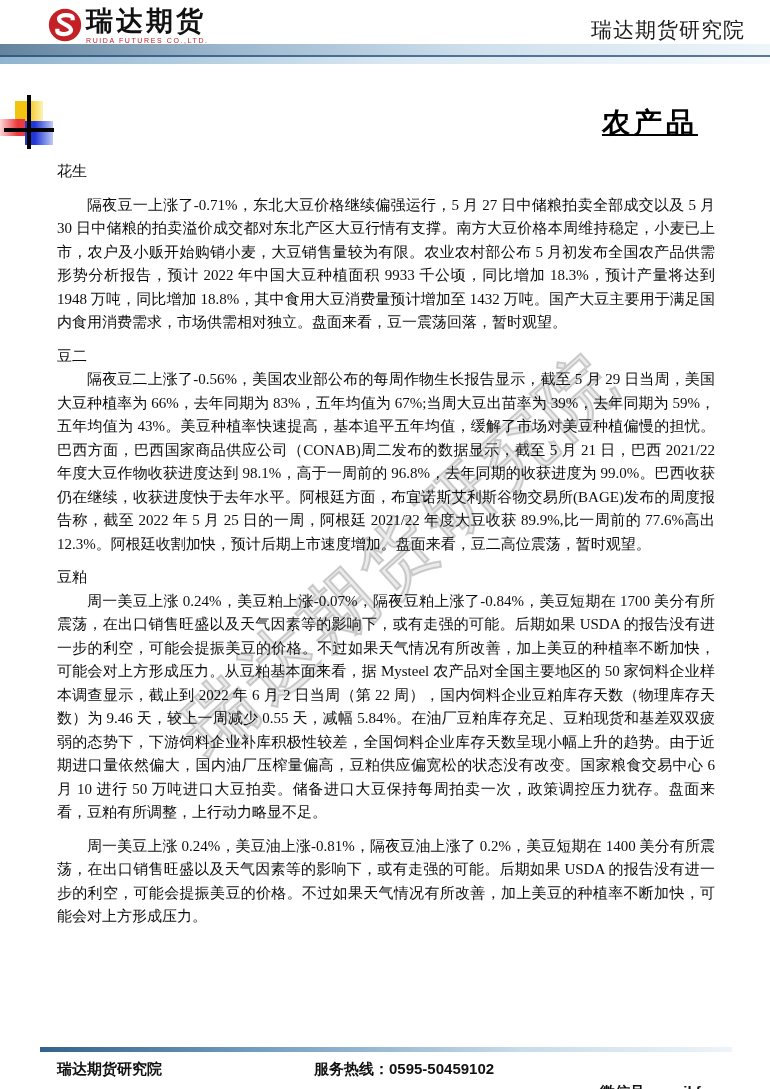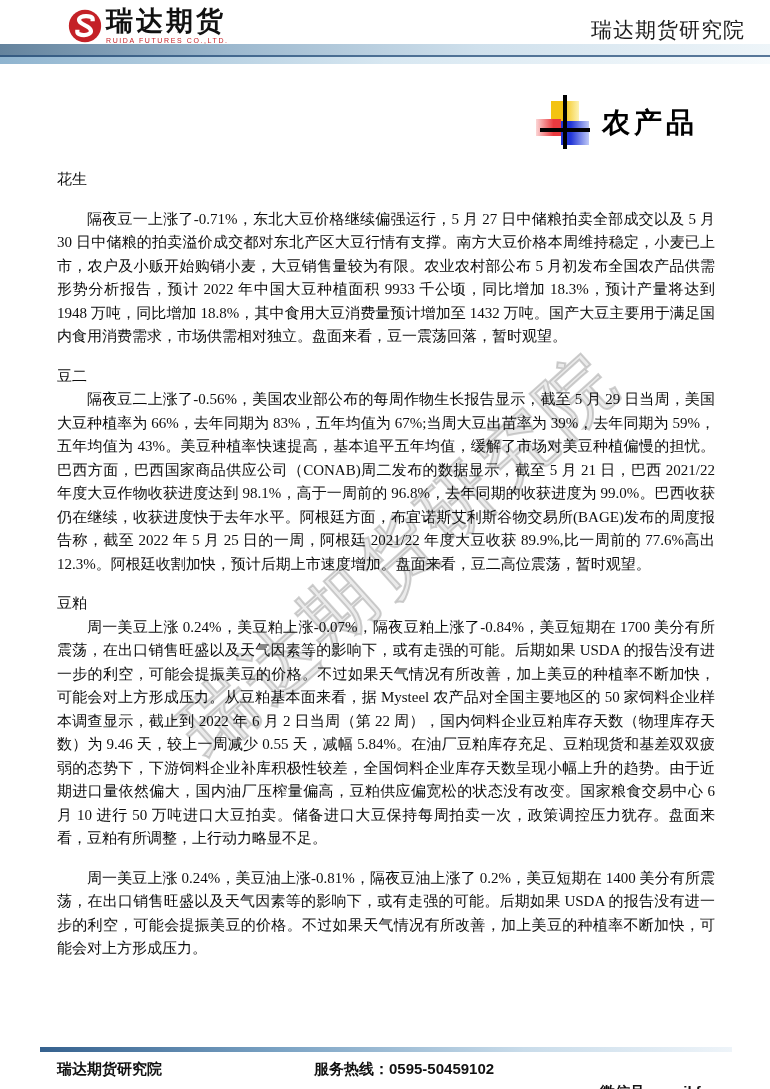--- a/index.html
+++ b/index.html
@@ -2,21 +2,21 @@
 <html><head>
 <meta charset="utf-8">
 <style>
   html,body{margin:0;padding:0;}
   .page{
     position:relative;width:770px;height:1089px;background:#ffffff;
     font-family:"Liberation Serif","DejaVu Serif",serif;overflow:hidden;
   }
   
   .header{position:absolute;left:0;top:0;width:770px;height:44px;}
-  .logo{position:absolute;left:68px;top:6px;display:flex;align-items:center;}
+  .logo{position:absolute;left:48px;top:6px;display:flex;align-items:flex-start;}
   .logo-mark{width:34px;height:34px;margin-top:2px;}
   .logo-text-wrap{margin-left:4px;}
   .logo-cn{
     font-family:"Liberation Sans","DejaVu Sans",sans-serif;
     font-size:27px;font-weight:bold;color:#111;letter-spacing:3px;line-height:30px;
   }
   .logo-en{
     font-family:"Liberation Sans","DejaVu Sans",sans-serif;
     font-size:7px;color:#c42127;letter-spacing:1.6px;margin-top:1px;
   }
@@ -40,38 +40,38 @@
     position:absolute;left:45px;top:505px;width:710px;text-align:center;
     font-size:74px;letter-spacing:6px;white-space:nowrap;
     color:rgba(205,205,205,0.40);
     -webkit-text-stroke:2px rgba(165,165,165,0.55);
     transform:rotate(-42deg);
     z-index:0;pointer-events:none;
   }
   
   .title-block{
     position:absolute;left:0;top:92px;width:698px;height:62px;
-    display:flex;align-items:center;justify-content:flex-end;z-index:1;
+    display:flex;align-items:center;justify-content:space-between;z-index:1;text-decoration:underline;
   }
   .title-icon{position:relative;width:56px;height:56px;margin-right:10px;}
   .sq-yellow{position:absolute;left:15px;top:6px;width:28px;height:22px;
     background:linear-gradient(to right,#f3c312 45%,#fdf3b4);}
   .sq-red{position:absolute;left:0px;top:24px;width:25px;height:17px;
     background:linear-gradient(to left,#ea3a3f 30%,#fbd6d6);}
   .sq-blue{position:absolute;left:25px;top:26px;width:28px;height:24px;
     background:linear-gradient(to right,#2236d6 35%,#c0caf7);}
   .cross-v{position:absolute;left:27px;top:0;width:4px;height:54px;background:#000;}
   .cross-h{position:absolute;left:4px;top:33px;width:50px;height:4px;background:#000;}
   .title-text{font-size:28px;color:#000;font-weight:600;letter-spacing:4px;}
   
   .content{
     position:absolute;left:57px;top:152px;width:658px;z-index:1;
     font-size:15px;line-height:23.5px;color:#0d0d0d;
   }
-  .section{margin:16px 0 10px 0;}
+  .section{margin:8px 0 10px 0;}
   .section-heading{font-size:15px;line-height:23.5px;}
   .section-body{
     margin:0;text-align:justify;text-align-last:left;text-indent:2em;
   }
   
   .footer-bar{
     position:absolute;left:40px;top:1047px;width:692px;height:5px;
     background:linear-gradient(to right,#35618e,#7ba3c4 35%,#c9dcea 70%,#eef4f9);
   }
   .footer{

